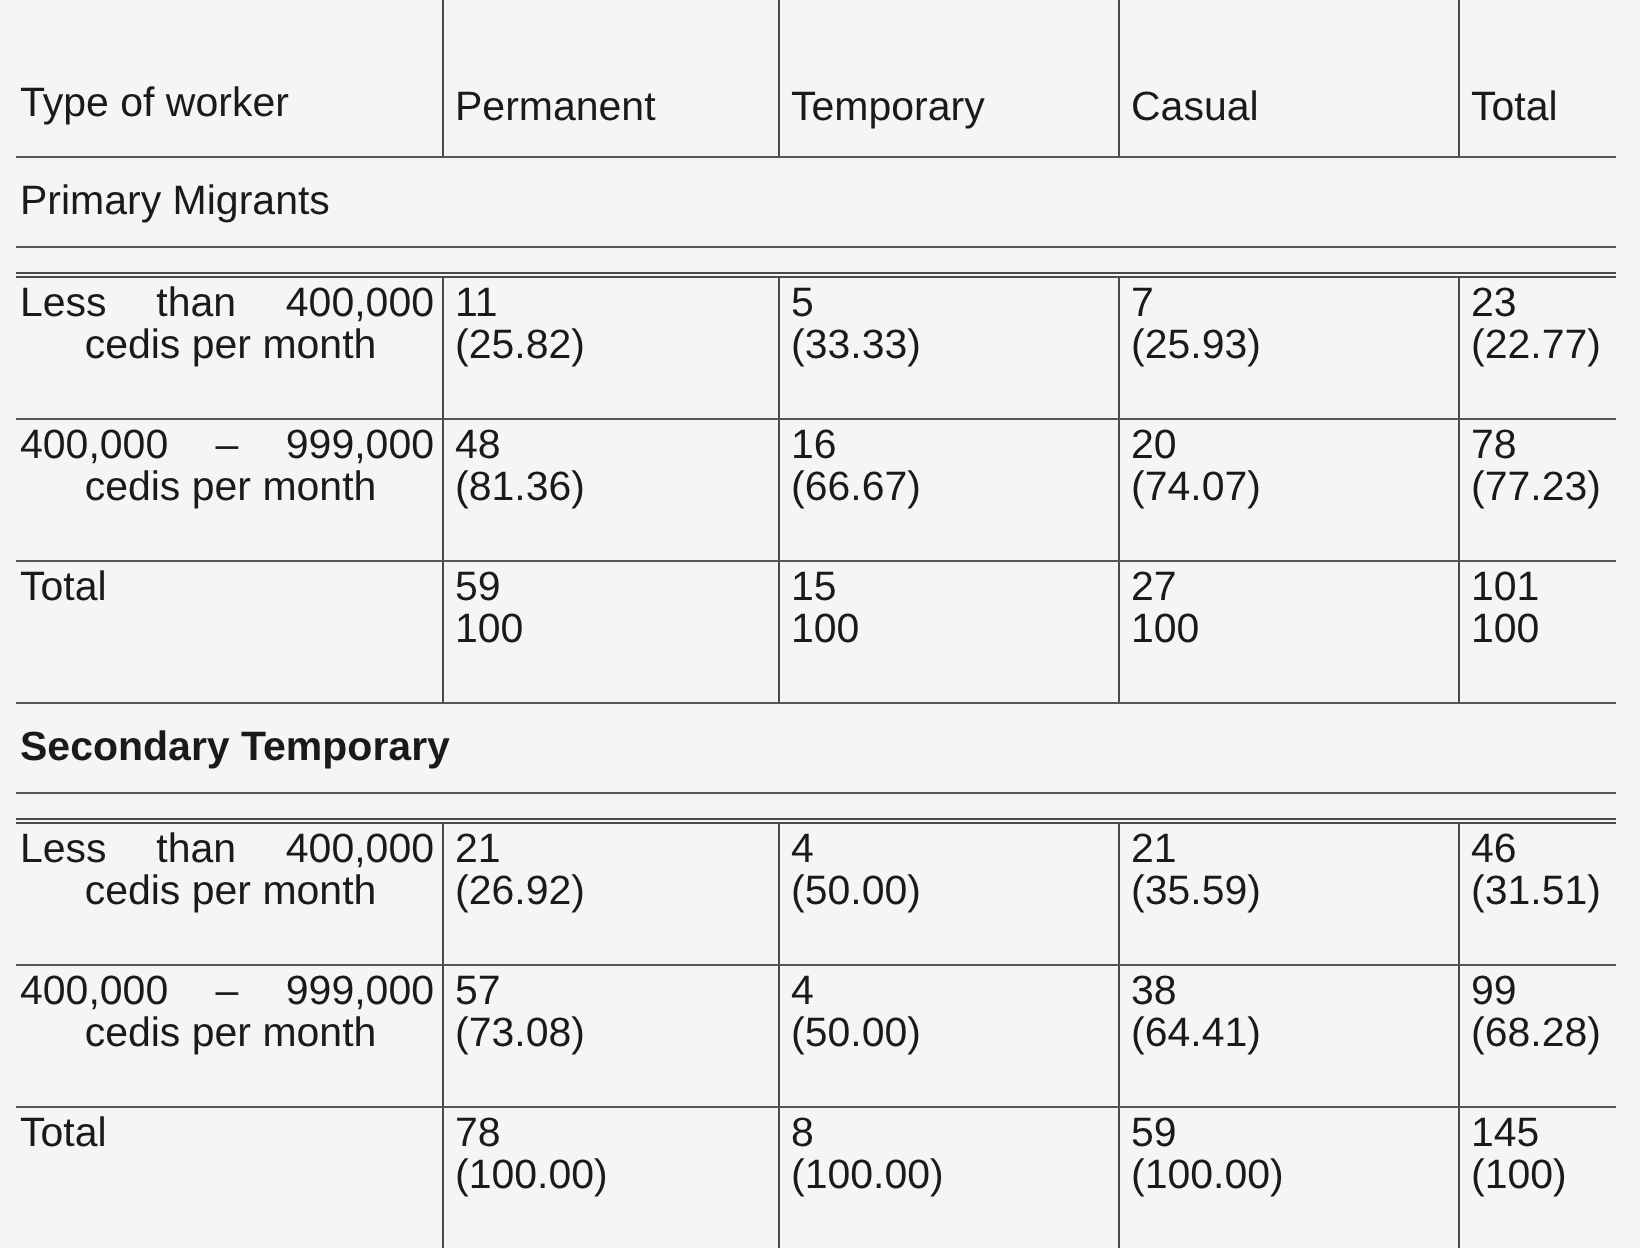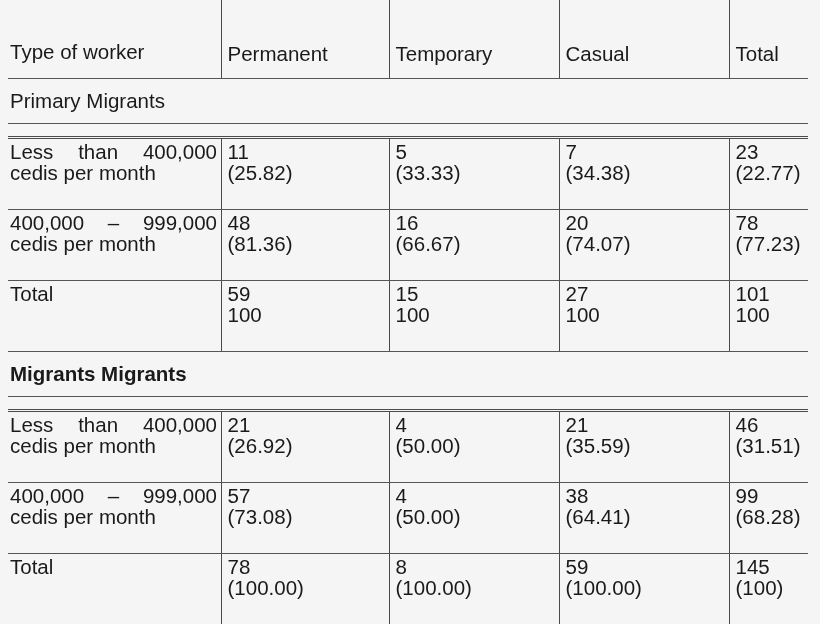--- a/index.html
+++ b/index.html
@@ -84,21 +84,21 @@
   
   .jline {
     display: block;
     text-align: justify;
     text-align-last: justify;
     white-space: nowrap;
     width: 207px;
   }
   .jline2 {
     display: block;
-    text-align: left;
+    text-align: center;
     white-space: nowrap;
   }
 
   .num  { display: block; }
   .pct  { display: block; }
 
   .gap-row td { height: 12px; }
 </style>
 </head>
 <body>
@@ -138,21 +138,21 @@
         <td class="dat vline rule-thick rule-bottom">
           <span class="num">11</span>
           <span class="pct">(25.82)</span>
         </td>
         <td class="dat vline rule-thick rule-bottom">
           <span class="num">5</span>
           <span class="pct">(33.33)</span>
         </td>
         <td class="dat vline rule-thick rule-bottom">
           <span class="num">7</span>
-          <span class="pct">(34.38)</span>
+          <span class="pct">(25.93)</span>
         </td>
         <td class="dat vline rule-thick rule-bottom">
           <span class="num">23</span>
           <span class="pct">(22.77)</span>
         </td>
       </tr>
 
       <tr class="data-row">
         <td class="lbl rule-bottom">
           <span class="jline">400,000 – 999,000</span>
@@ -190,21 +190,21 @@
           <span class="num">27</span>
           <span class="pct">100</span>
         </td>
         <td class="dat vline rule-bottom">
           <span class="num">101</span>
           <span class="pct">100</span>
         </td>
       </tr>
 
       <tr class="section-row bold">
-        <td colspan="5" class="rule-bottom">Migrants Migrants</td>
+        <td colspan="5" class="rule-bottom">Secondary Temporary</td>
       </tr>
 
       <tr class="gap-row">
           <td colspan="5"></td>
         </tr>
 
       <tr class="data-row">
         <td class="lbl rule-thick rule-bottom">
           <span class="jline">Less than 400,000</span>
           <span class="jline2">cedis per month</span>

